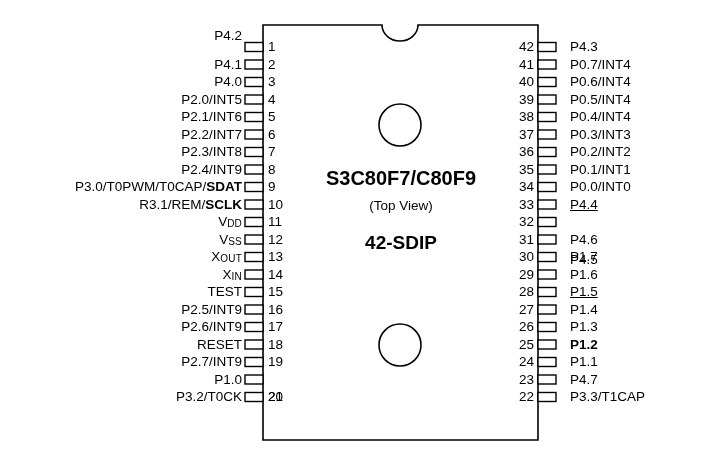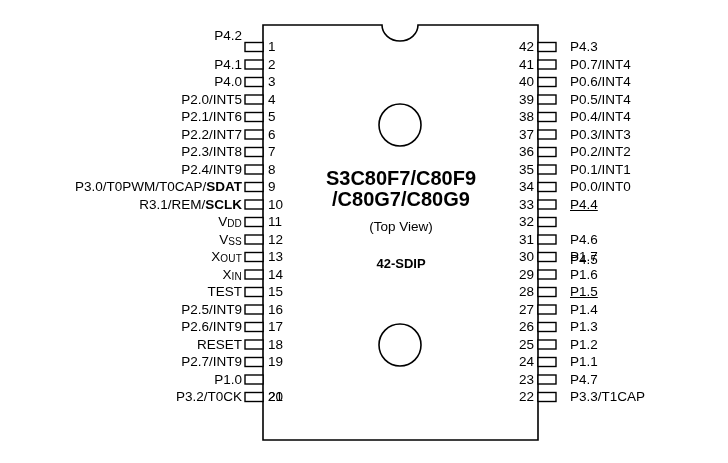--- a/index.html
+++ b/index.html
@@ -87,21 +87,21 @@
     font-weight: bold;
     line-height: 21px;
     letter-spacing: 0px;
   }
   .topview {
     font-size: 13.5px;
     line-height: 18px;
     margin-top: 8px;
   }
   .pkgname {
-    font-size: 13px;
+    font-size: 19px;
     font-weight: bold;
     line-height: 20px;
     margin-top: 18px;
   }
 </style>
 </head>
 <body>
 
 <div id="diagram">
 
@@ -161,21 +161,20 @@
         <rect x="538" y="322.5" width="18" height="9" fill="#ffffff" stroke="#000000" stroke-width="1.4"></rect>
         <rect x="538" y="340" width="18" height="9" fill="#ffffff" stroke="#000000" stroke-width="1.4"></rect>
         <rect x="538" y="357.5" width="18" height="9" fill="#ffffff" stroke="#000000" stroke-width="1.4"></rect>
         <rect x="538" y="375" width="18" height="9" fill="#ffffff" stroke="#000000" stroke-width="1.4"></rect>
         <rect x="538" y="392.5" width="18" height="9" fill="#ffffff" stroke="#000000" stroke-width="1.4"></rect>
       </g>
   </svg>
 
   <div id="center-text">
     <div class="title-line">S3C80F7/C80F9</div>
-    <div class="title-line">/C80G7/C80G9</div>
     <div class="topview">(Top View)</div>
     <div class="pkgname">42-SDIP</div>
   </div>
 
   <div id="pin-labels">
       <div class="pin-num left-num" style="top: 38.5px;">1</div>
       <div class="pin-row left-row" style="top: 27px; justify-content: flex-end;">
         <span>P4.2</span>
       </div>
       <div class="pin-num left-num" style="top: 56px;">2</div>
@@ -320,21 +319,21 @@
       </div>
       <div class="pin-num right-num" style="top: 301px;">27</div>
       <div class="pin-row right-row" style="top: 301px;">
         <span>P1.4</span>
       </div>
       <div class="pin-num right-num" style="top: 318.5px;">26</div>
       <div class="pin-row right-row" style="top: 318.5px;">
         <span>P1.3</span>
       </div>
       <div class="pin-num right-num" style="top: 336px;">25</div>
-      <div class="pin-row right-row" style="top: 336px;">
+      <div class="pin-row right-row" style="top: 336px; font-weight: bold;">
         <span>P1.2</span>
       </div>
       <div class="pin-num right-num" style="top: 353.5px;">24</div>
       <div class="pin-row right-row" style="top: 353.5px;">
         <span>P1.1</span>
       </div>
       <div class="pin-num right-num" style="top: 371px;">23</div>
       <div class="pin-row right-row" style="top: 371px;">
         <span>P4.7</span>
       </div>

